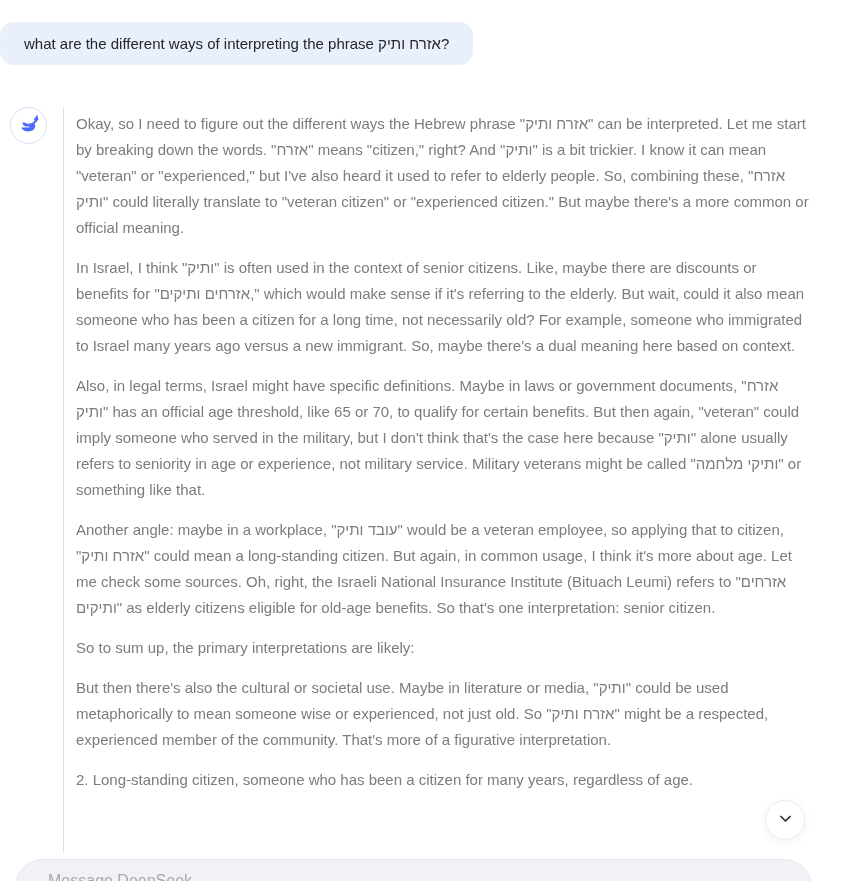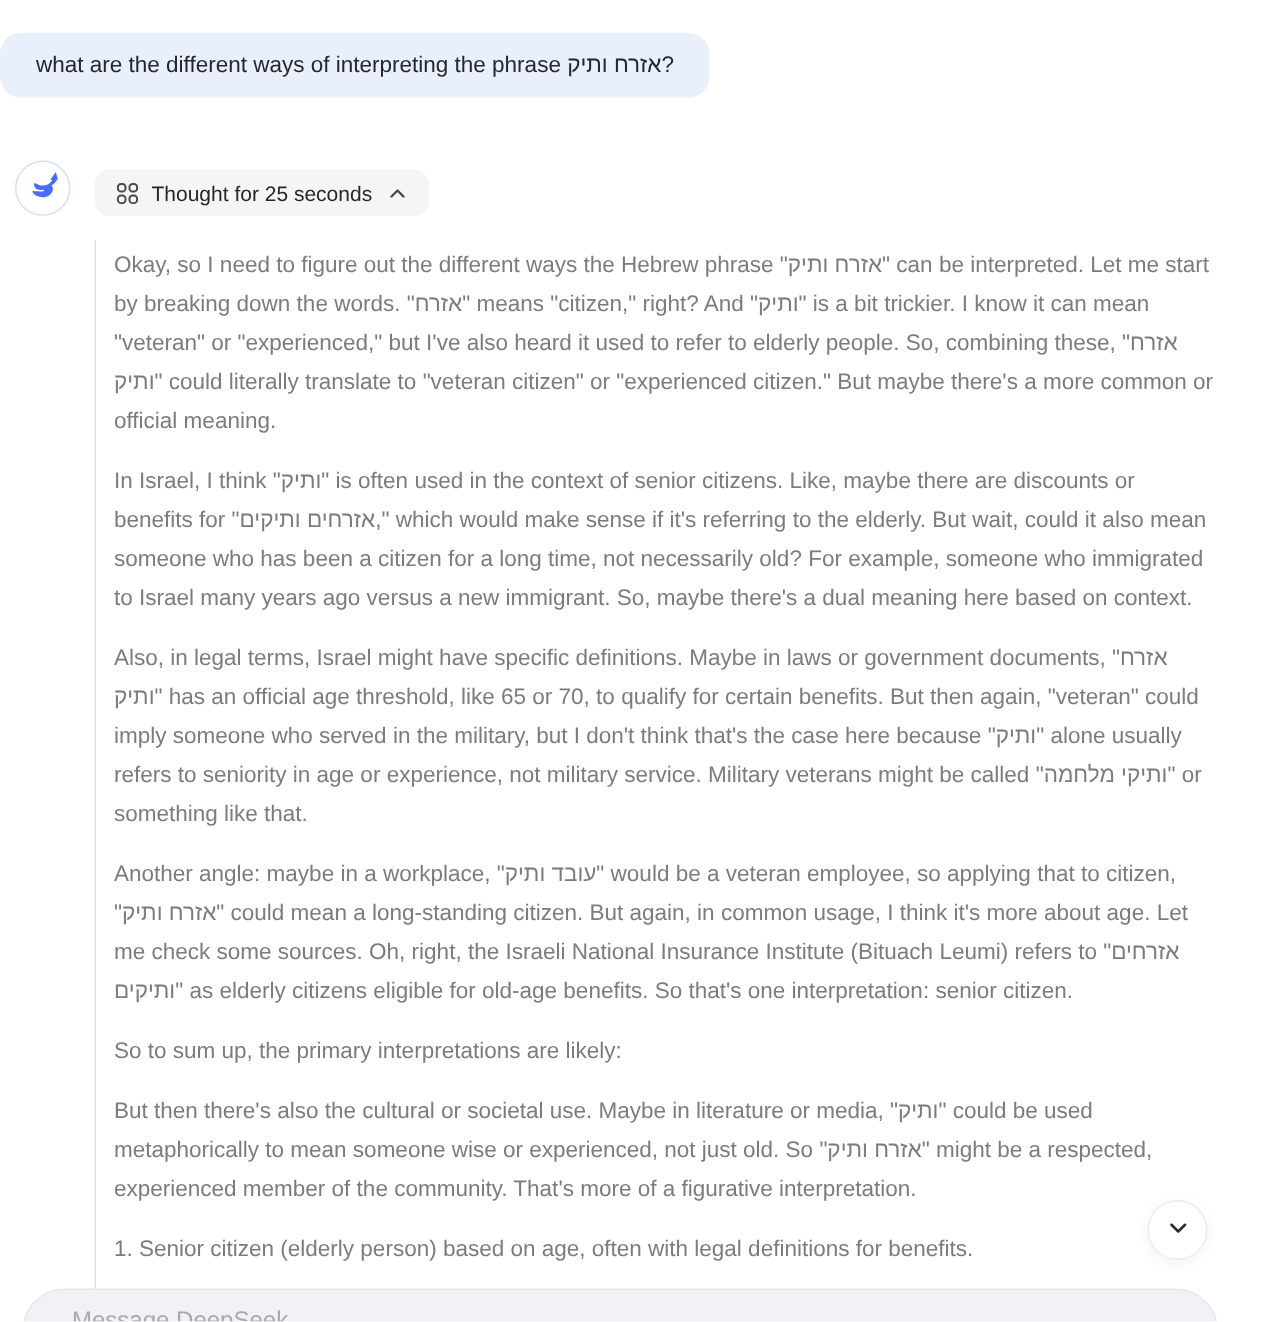--- a/index.html
+++ b/index.html
@@ -147,45 +147,28 @@
           <path fill="#4D6BFE" d="M27.4 8.9c-.5 2.9-2.1 4.9-4.6 6 .9 1.3 1.2 2.8.9 4.4-.7 3.6-4.3 6.1-8.9 6.1-3.6 0-6.8-1.5-8.6-4-.5-.7 0-1.5.9-1.3 1.3.3 2.6.3 3.9-.1-2.3-1.4-3.6-3.6-3.6-6.3 0-.9.9-1.3 1.5-.7 2.4 2 5.2 2.7 8.2 2.1 2.4-.5 4.3-1.8 5.7-3.8.7-1 1.4-2 2.2-2.9.7-.8 1.6-.5 1.4.5z"></path>
           <path fill="#4D6BFE" d="M21.8 9.7l4.6-6.2 1.7 6.6-3.4 1.8z"></path>
           <path fill="none" stroke="#ffffff" stroke-width="1.3" stroke-linecap="round" d="M6.2 16.5c2.2 2.6 5.6 3.6 9.3 3"></path>
           <circle cx="8.6" cy="12.6" r="1" fill="#ffffff"></circle>
         </svg>
       </span>
     </div>
 
     <div class="assistant-content">
 
-      <button class="thought-button">
-        <span class="dt-icon">
-          <svg width="16" height="16" viewBox="0 0 16 16" fill="none" stroke="#4A4A4A" stroke-width="1.3">
-            <rect x="1.6" y="1.6" width="5.1" height="5.1" rx="2.1"></rect>
-            <rect x="9.3" y="1.6" width="5.1" height="5.1" rx="2.1"></rect>
-            <rect x="1.6" y="9.3" width="5.1" height="5.1" rx="2.1"></rect>
-            <rect x="9.3" y="9.3" width="5.1" height="5.1" rx="2.1"></rect>
-          </svg>
-        </span>
-        <span>Thought for 25 seconds</span>
-        <span class="chev">
-          <svg width="14" height="14" viewBox="0 0 14 14">
-            <path d="M3 9l4-4 4 4" stroke="#4A4A4A" stroke-width="1.6" fill="none" stroke-linecap="round" stroke-linejoin="round"></path>
-          </svg>
-        </span>
-      </button>
 
       <div class="thinking">
         <p>Okay, so I need to figure out the different ways the Hebrew phrase "אזרח ותיק" can be interpreted. Let me start by breaking down the words. "אזרח" means "citizen," right? And "ותיק" is a bit trickier. I know it can mean "veteran" or "experienced," but I've also heard it used to refer to elderly people. So, combining these, "אזרח ותיק" could literally translate to "veteran citizen" or "experienced citizen." But maybe there's a more common or official meaning.</p>
         <p>In Israel, I think "ותיק" is often used in the context of senior citizens. Like, maybe there are discounts or benefits for "אזרחים ותיקים," which would make sense if it's referring to the elderly. But wait, could it also mean someone who has been a citizen for a long time, not necessarily old? For example, someone who immigrated to Israel many years ago versus a new immigrant. So, maybe there's a dual meaning here based on context.</p>
         <p>Also, in legal terms, Israel might have specific definitions. Maybe in laws or government documents, "אזרח ותיק" has an official age threshold, like 65 or 70, to qualify for certain benefits. But then again, "veteran" could imply someone who served in the military, but I don't think that's the case here because "ותיק" alone usually refers to seniority in age or experience, not military service. Military veterans might be called "ותיקי מלחמה" or something like that.</p>
         <p>Another angle: maybe in a workplace, "עובד ותיק" would be a veteran employee, so applying that to citizen, "אזרח ותיק" could mean a long-standing citizen. But again, in common usage, I think it's more about age. Let me check some sources. Oh, right, the Israeli National Insurance Institute (Bituach Leumi) refers to "אזרחים ותיקים" as elderly citizens eligible for old-age benefits. So that's one interpretation: senior citizen.</p>
         <p>So to sum up, the primary interpretations are likely:</p>
         <p>But then there's also the cultural or societal use. Maybe in literature or media, "ותיק" could be used metaphorically to mean someone wise or experienced, not just old. So "אזרח ותיק" might be a respected, experienced member of the community. That's more of a figurative interpretation.</p>
-        <p>1. Senior citizen (elderly person) based on age, often with legal definitions for benefits.</p>
         <p>2. Long-standing citizen, someone who has been a citizen for many years, regardless of age.</p>
       </div>
 
     </div>
   </div>
 
   <button class="scroll-btn">
     <span>
       <svg width="17" height="17" viewBox="0 0 17 17">
         <path d="M4 6.5l4.5 4.5L13 6.5" stroke="#2B2B2B" stroke-width="1.7" fill="none" stroke-linecap="round" stroke-linejoin="round"></path>

